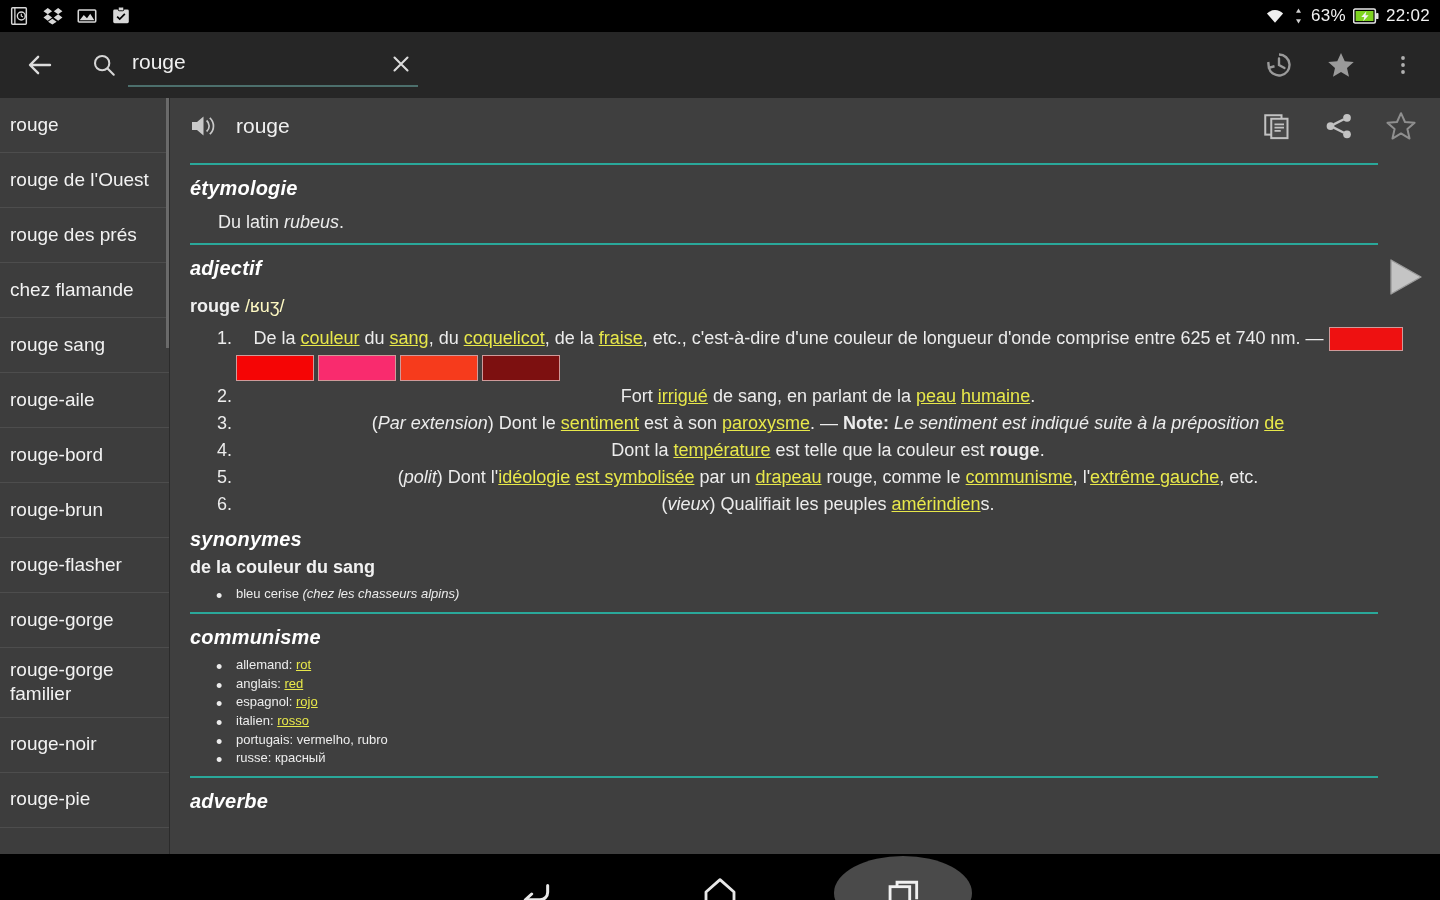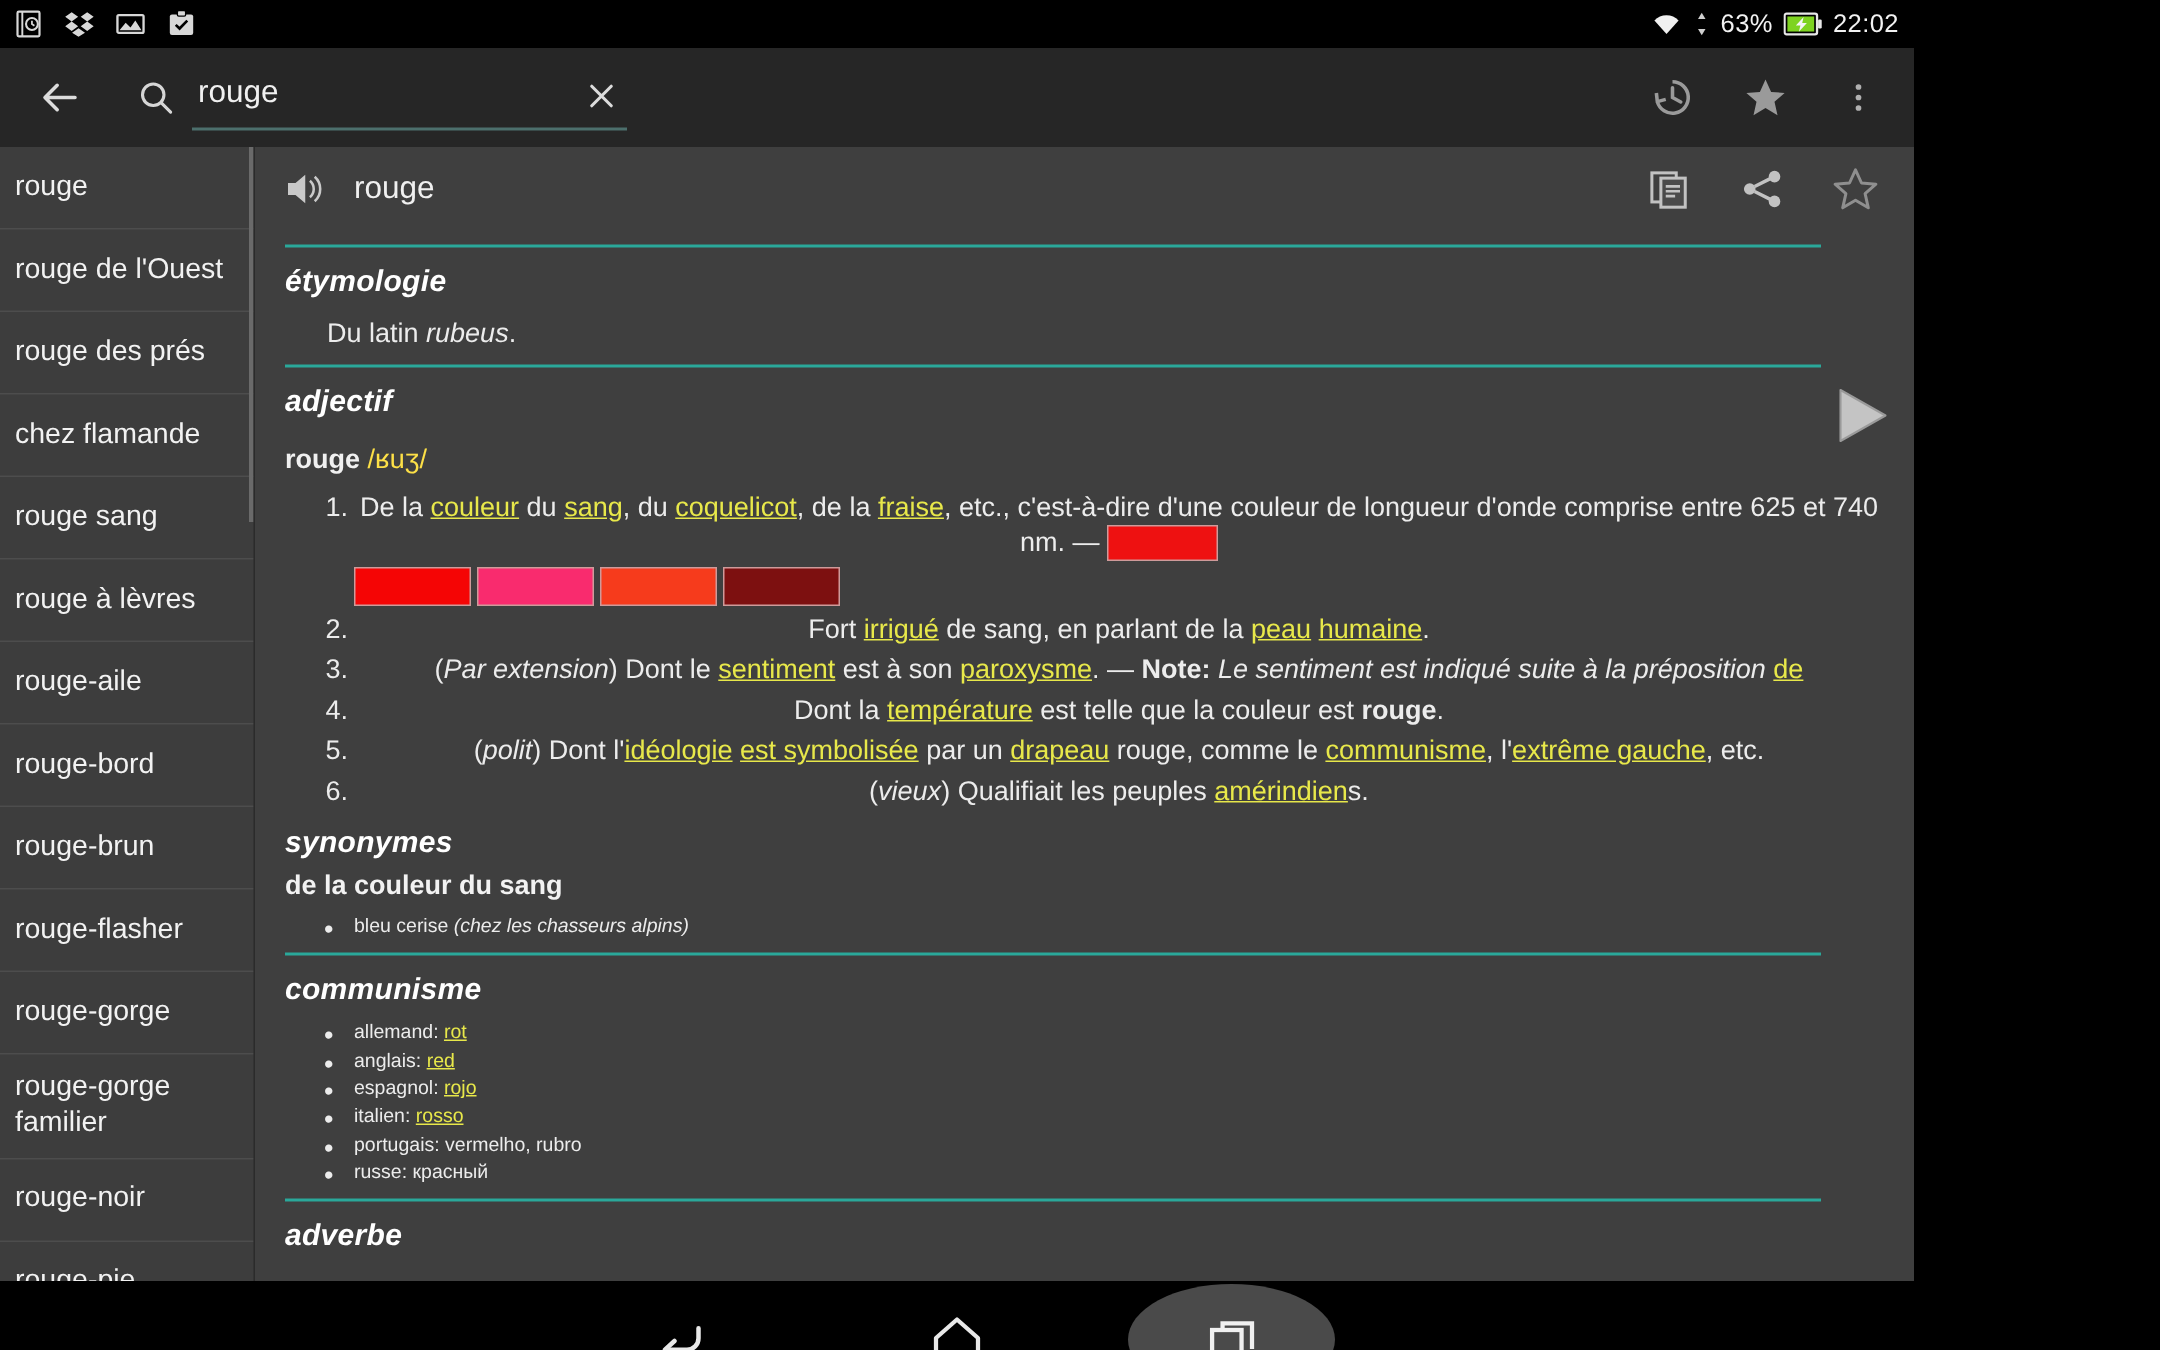--- a/index.html
+++ b/index.html
@@ -2,21 +2,21 @@
 <html><head>
 <meta charset="utf-8">
 <style>
   * { box-sizing: border-box; margin: 0; padding: 0; }
   html, body {
     width: 1440px; height: 900px;
     background: #000;
     font-family: "Liberation Sans", sans-serif;
     overflow: hidden;
   }
-  #app { width: 1276px; height: 900px; position: relative; background: #3a3a3a; }
+  #app { width: 1440px; height: 900px; position: relative; background: #3a3a3a; }
 
   
   .statusbar {
     height: 32px; background: #000; display: flex; align-items: center;
     padding: 0 10px 0 8px; color: #e8e8e8;
   }
   .sb-left { display: flex; align-items: center; gap: 12px; }
   .sb-right { margin-left: auto; display: flex; align-items: center; gap: 7px; }
   .sb-icon { width: 22px; height: 22px; display: block; }
   .sb-text { font-size: 17px; color: #f2f2f2; letter-spacing: .3px; }
@@ -71,21 +71,21 @@
   .article { padding: 0 20px 0 20px; color: #ececec; }
   .rule { height: 2px; background: #2aa89a; margin: 9px 42px 0 0; }
 
   h2.sect {
     font-size: 20px; font-style: italic; font-weight: bold; color: #fff;
     margin: 12px 0 6px 0; letter-spacing: .2px;
   }
   .etym-body { font-size: 18px; margin: 12px 0 10px 28px; color: #ececec; }
   .headword { font-size: 18px; margin: 16px 0 10px 0; color: #f0f0f0; }
   .headword b { font-weight: bold; }
-  .ipa { color: #fde047; }
+  .ipa { color: #fef9c3; }
 
   ol.senses { list-style: none; counter-reset: s; margin: 0 0 2px 0; }
   ol.senses > li {
     counter-increment: s; position: relative; padding-left: 46px;
     font-size: 18px; line-height: 1.28; margin-bottom: 4px; color: #ececec; text-align: center;
   }
   ol.senses > li::before {
     content: counter(s) "."; position: absolute; left: 16px; top: 0;
     width: 26px; text-align: right; color: #ececec;
   }
@@ -212,23 +212,20 @@
           <span>rouge de l'Ouest</span>
         </div>
       <div class="sb-item">
           <span>rouge des prés</span>
         </div>
       <div class="sb-item">
           <span>chez flamande</span>
         </div>
       <div class="sb-item">
           <span>rouge sang</span>
-        </div>
-      <div class="sb-item">
-          <span>rouge à lèvres</span>
         </div>
       <div class="sb-item">
           <span>rouge-aile</span>
         </div>
       <div class="sb-item">
           <span>rouge-bord</span>
         </div>
       <div class="sb-item">
           <span>rouge-brun</span>
         </div>

